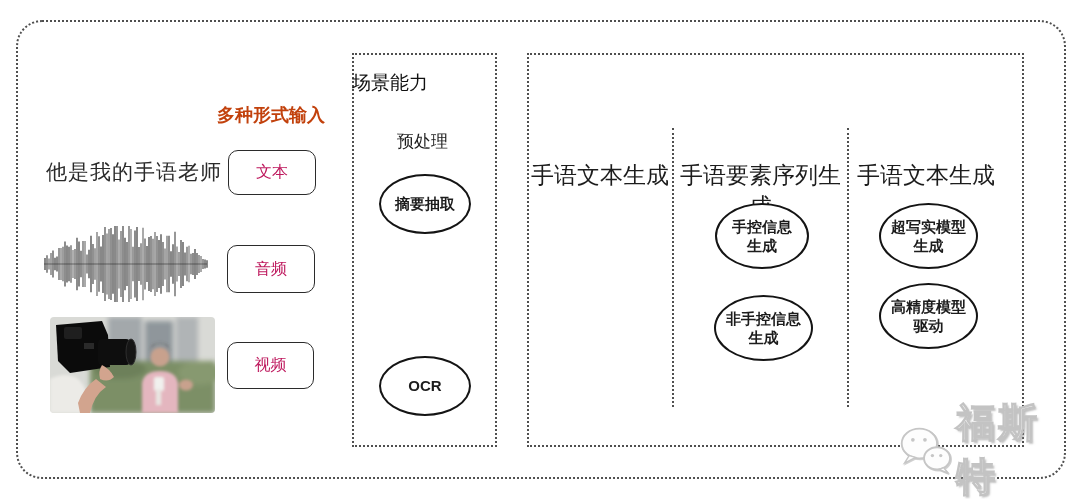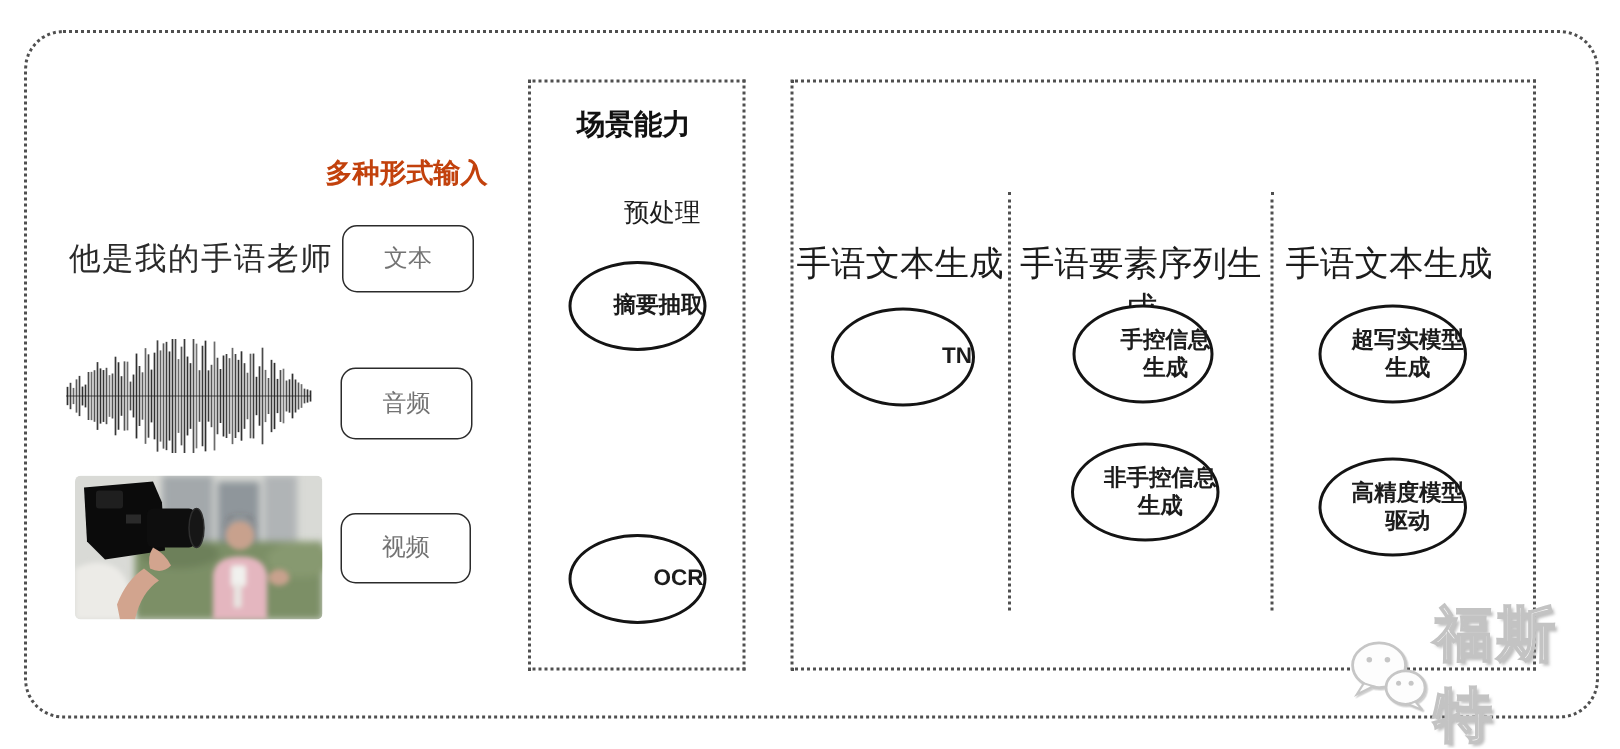--- a/index.html
+++ b/index.html
@@ -8,34 +8,34 @@
 
   
   .outer-frame{position:absolute;left:16px;top:20px;width:1046px;height:455px;
     border:2px dotted #4f4f4f;border-radius:26px;}
   .dash-box{position:absolute;border:2px dotted #4f4f4f;background:transparent;}
   .scene-box{left:352px;top:53px;width:141px;height:390px;}
   .core-box{left:527px;top:53px;width:493px;height:390px;}
   .v-sep{position:absolute;top:128px;height:279px;width:0;border-left:2px dotted #4f4f4f;}
 
   
-  .section-title{position:absolute;text-align:center;font-weight:700;font-size:19px;color:#111;}
+  .section-title{position:absolute;text-align:left;font-weight:400;font-size:19px;color:#111;}
   .sub-label{position:absolute;text-align:center;font-size:17px;font-weight:500;color:#1c1c1c;}
   .col-label{position:absolute;text-align:center;font-size:23px;font-weight:500;color:#1c1c1c;}
   .sentence{position:absolute;left:46px;top:158px;font-size:21px;font-weight:400;color:#2a2a2a;letter-spacing:1px;}
   .input-title{position:absolute;left:210px;top:103px;width:122px;text-align:center;
     font-size:18px;font-weight:700;color:#c2410c;}
 
   
   .io-box{position:absolute;display:flex;align-items:center;justify-content:center;
     border:1.8px solid #2b2b2b;border-radius:10px;background:#fff;
-    font-size:16px;font-weight:500;color:#737373;}
-
-  
-  .node{position:absolute;display:flex;align-items:center;justify-content:flex-end;
+    font-size:16px;font-weight:500;color:#be185d;}
+
+  
+  .node{position:absolute;display:flex;align-items:center;justify-content:center;
     border:2.6px solid #141414;border-radius:50%;background:#fff;
     font-size:15px;font-weight:600;color:#1c1c1c;text-align:center;
     white-space:pre-line;line-height:1.3;}
 
   .wave-wrap{position:absolute;left:44px;top:226px;width:164px;height:76px;}
   .photo-wrap{position:absolute;left:50px;top:317px;width:165px;height:96px;border-radius:4px;overflow:hidden;}
 
   
   .watermark{position:absolute;left:898px;top:420px;width:175px;height:60px;display:flex;align-items:center;z-index:5;}
   .wm-text{font-size:39px;font-weight:700;letter-spacing:3px;color:#fbfbfb;
@@ -196,56 +196,53 @@
   </div>
   <div class="io-box" style="left:227px;top:245px;width:86px;height:46px;">
     <span>音频</span>
   </div>
   <div class="io-box" style="left:227px;top:342px;width:85px;height:45px;">
     <span>视频</span>
   </div>
 
   <div class="dash-box scene-box"></div>
   <div class="section-title" style="left:352px;top:70px;width:141px;">场景能力</div>
-  <div class="sub-label" style="left:371px;top:130px;width:141px;">预处理</div>
+  <div class="sub-label" style="left:352px;top:130px;width:141px;">预处理</div>
 
   <div class="node" style="left:379px;top:174px;width:88px;height:56px;">
     <span>摘要抽取</span>
   </div>
   <div class="node" style="left:379px;top:356px;width:88px;height:56px;">
     <span>OCR</span>
   </div>
 
   <div class="dash-box core-box"></div>
 
   <div class="v-sep" style="left:672px;"></div>
   <div class="v-sep" style="left:847px;"></div>
 
   <div class="col-label" style="left:527px;top:160px;width:146px;">手语文本生成</div>
   <div class="col-label" style="left:673px;top:160px;width:175px;">手语要素序列生成</div>
   <div class="col-label" style="left:840px;top:160px;width:172px;">手语文本生成</div>
 
-  <div class="node" style="left:554px;top:205px;width:92px;height:62px;">
-    <span>TN</span>
-  </div>
 
   <div class="node" style="left:715px;top:203px;width:90px;height:62px;">
     <span>手控信息
 生成</span>
   </div>
   <div class="node" style="left:714px;top:295px;width:95px;height:62px;">
     <span>非手控信息
 生成</span>
   </div>
 
   <div class="node" style="left:879px;top:203px;width:95px;height:62px;">
     <span>超写实模型
 生成</span>
   </div>
-  <div class="node" style="left:879px;top:305px;width:95px;height:62px;">
+  <div class="node" style="left:879px;top:283px;width:95px;height:62px;">
     <span>高精度模型
 驱动</span>
   </div>
 
   <div class="watermark">
     <svg width="58" height="54" viewBox="0 0 58 54" style="filter:drop-shadow(1.5px 1.5px 0 rgba(150,150,150,0.45));">
       <ellipse cx="23" cy="20" rx="19" ry="16" fill="#fdfdfd" stroke="#c6c6c6" stroke-width="2"></ellipse>
       <polygon points="12,33 7,41 19,35" fill="#fdfdfd" stroke="#c6c6c6" stroke-width="1.5"></polygon>
       <circle cx="16" cy="16" r="2" fill="#c6c6c6"></circle>
       <circle cx="29" cy="16" r="2" fill="#c6c6c6"></circle>

